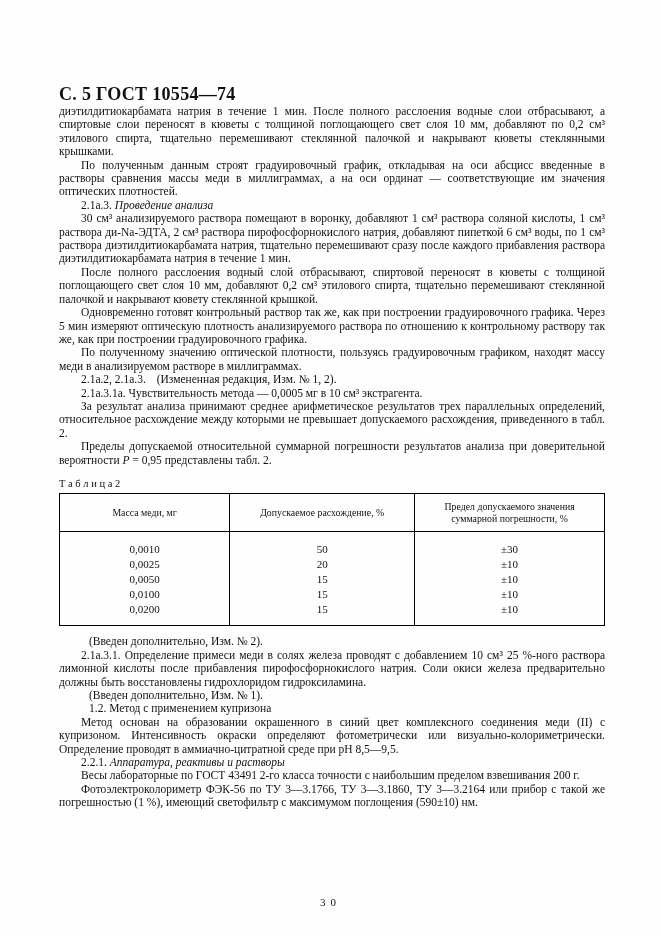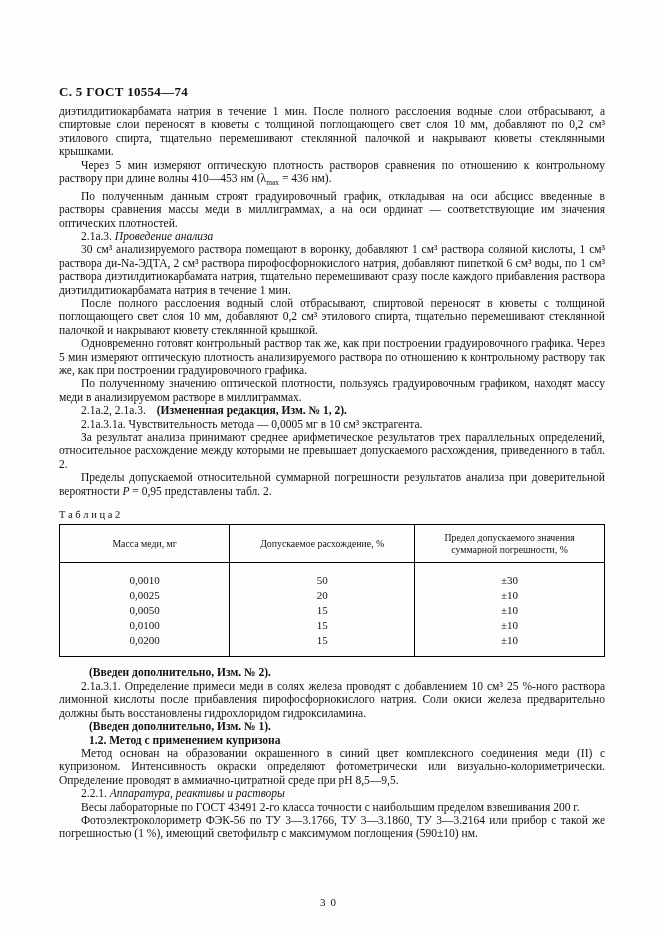--- a/index.html
+++ b/index.html
@@ -7,29 +7,29 @@
     position:relative;
     width:661px;height:936px;
     background:#fefefe;
     font-family:"Liberation Serif","DejaVu Serif",serif;
     color:#111;
     overflow:hidden;
     margin:0 auto;
   }
   .doc-header{
     position:absolute;top:84px;left:59px;
-    font-size:13px;font-weight:bold;letter-spacing:.3px;
+    font-size:18px;font-weight:bold;letter-spacing:.3px;
   }
   .doc-body{
     position:absolute;top:105px;left:59px;width:546px;
     font-size:11.5px;line-height:13.4px;text-align:justify;
   }
   p.para{margin:0;}
   p.indent{text-indent:22px;}
-  .bold{font-weight:bold;padding-left:8px;}
+  .bold{font-weight:normal;padding-left:8px;}
   .italic{font-style:italic;}
   .sub{vertical-align:sub;font-size:7.5px;}
   .table-label{
     text-align:left;font-size:10.5px;margin:10px 2px 3px 0;
   }
   .table-wrap{margin:0 0 9px 0;}
   table.doc-table{border-collapse:collapse;width:100%;border:1px solid #000;table-layout:fixed;}
   table.doc-table th{
     font-size:9.8px;font-weight:normal;line-height:11.5px;
     padding:7px 10px;border-bottom:1px solid #000;
@@ -53,21 +53,20 @@
 </style>
 </head>
 <body>
 
 <div class="page">
   <div class="doc-header">С. 5 ГОСТ 10554—74</div>
 
   <div class="doc-body">
     <div>
         <p class="para"><span>диэтилдитиокарбамата натрия в течение 1 мин. После полного расслоения водные слои отбрасывают, а спиртовые слои переносят в кюветы с толщиной поглощающего свет слоя 10 мм, добавляют по 0,2 см³ этилового спирта, тщательно перемешивают стеклянной палочкой и накрывают кюветы стеклянными крышками.</span></p>
-        <p class="para indent"><span>Через 5 мин измеряют оптическую плотность растворов сравнения по отношению к контрольному раствору при длине волны 410—453 нм (λ</span><span class="sub">max</span><span> = 436 нм).</span></p>
         <p class="para indent"><span>По полученным данным строят градуировочный график, откладывая на оси абсцисс введенные в растворы сравнения массы меди в миллиграммах, а на оси ординат — соответствующие им значения оптических плотностей.</span></p>
         <p class="para indent"><span>2.1а.3. </span><span class="italic">Проведение анализа</span></p>
         <p class="para indent"><span>30 см³ анализируемого раствора помещают в воронку, добавляют 1 см³ раствора соляной кислоты, 1 см³ раствора ди-Na-ЭДТА, 2 см³ раствора пирофосфорнокислого натрия, добавляют пипеткой 6 см³ воды, по 1 см³ раствора диэтилдитиокарбамата натрия, тщательно перемешивают сразу после каждого прибавления раствора диэтилдитиокарбамата натрия в течение 1 мин.</span></p>
         <p class="para indent"><span>После полного расслоения водный слой отбрасывают, спиртовой переносят в кюветы с толщиной поглощающего свет слоя 10 мм, добавляют 0,2 см³ этилового спирта, тщательно перемешивают стеклянной палочкой и накрывают кювету стеклянной крышкой.</span></p>
         <p class="para indent"><span>Одновременно готовят контрольный раствор так же, как при построении градуировочного графика. Через 5 мин измеряют оптическую плотность анализируемого раствора по отношению к контрольному раствору так же, как при построении градуировочного графика.</span></p>
         <p class="para indent"><span>По полученному значению оптической плотности, пользуясь градуировочным графиком, находят массу меди в анализируемом растворе в миллиграммах.</span></p>
         <p class="para indent"><span>2.1а.2, 2.1а.3. </span><span class="bold">(Измененная редакция, Изм. № 1, 2).</span></p>
         <p class="para indent"><span>2.1а.3.1а. Чувствительность метода — 0,0005 мг в 10 см³ экстрагента.</span></p>
         <p class="para indent"><span>За результат анализа принимают среднее арифметическое результатов трех параллельных определений, относительное расхождение между которыми не превышает допускаемого расхождения, приведенного в табл. 2.</span></p>
         <p class="para indent"><span>Пределы допускаемой относительной суммарной погрешности результатов анализа при доверительной вероятности </span><span class="italic">Р</span><span> = 0,95 представлены табл. 2.</span></p>

